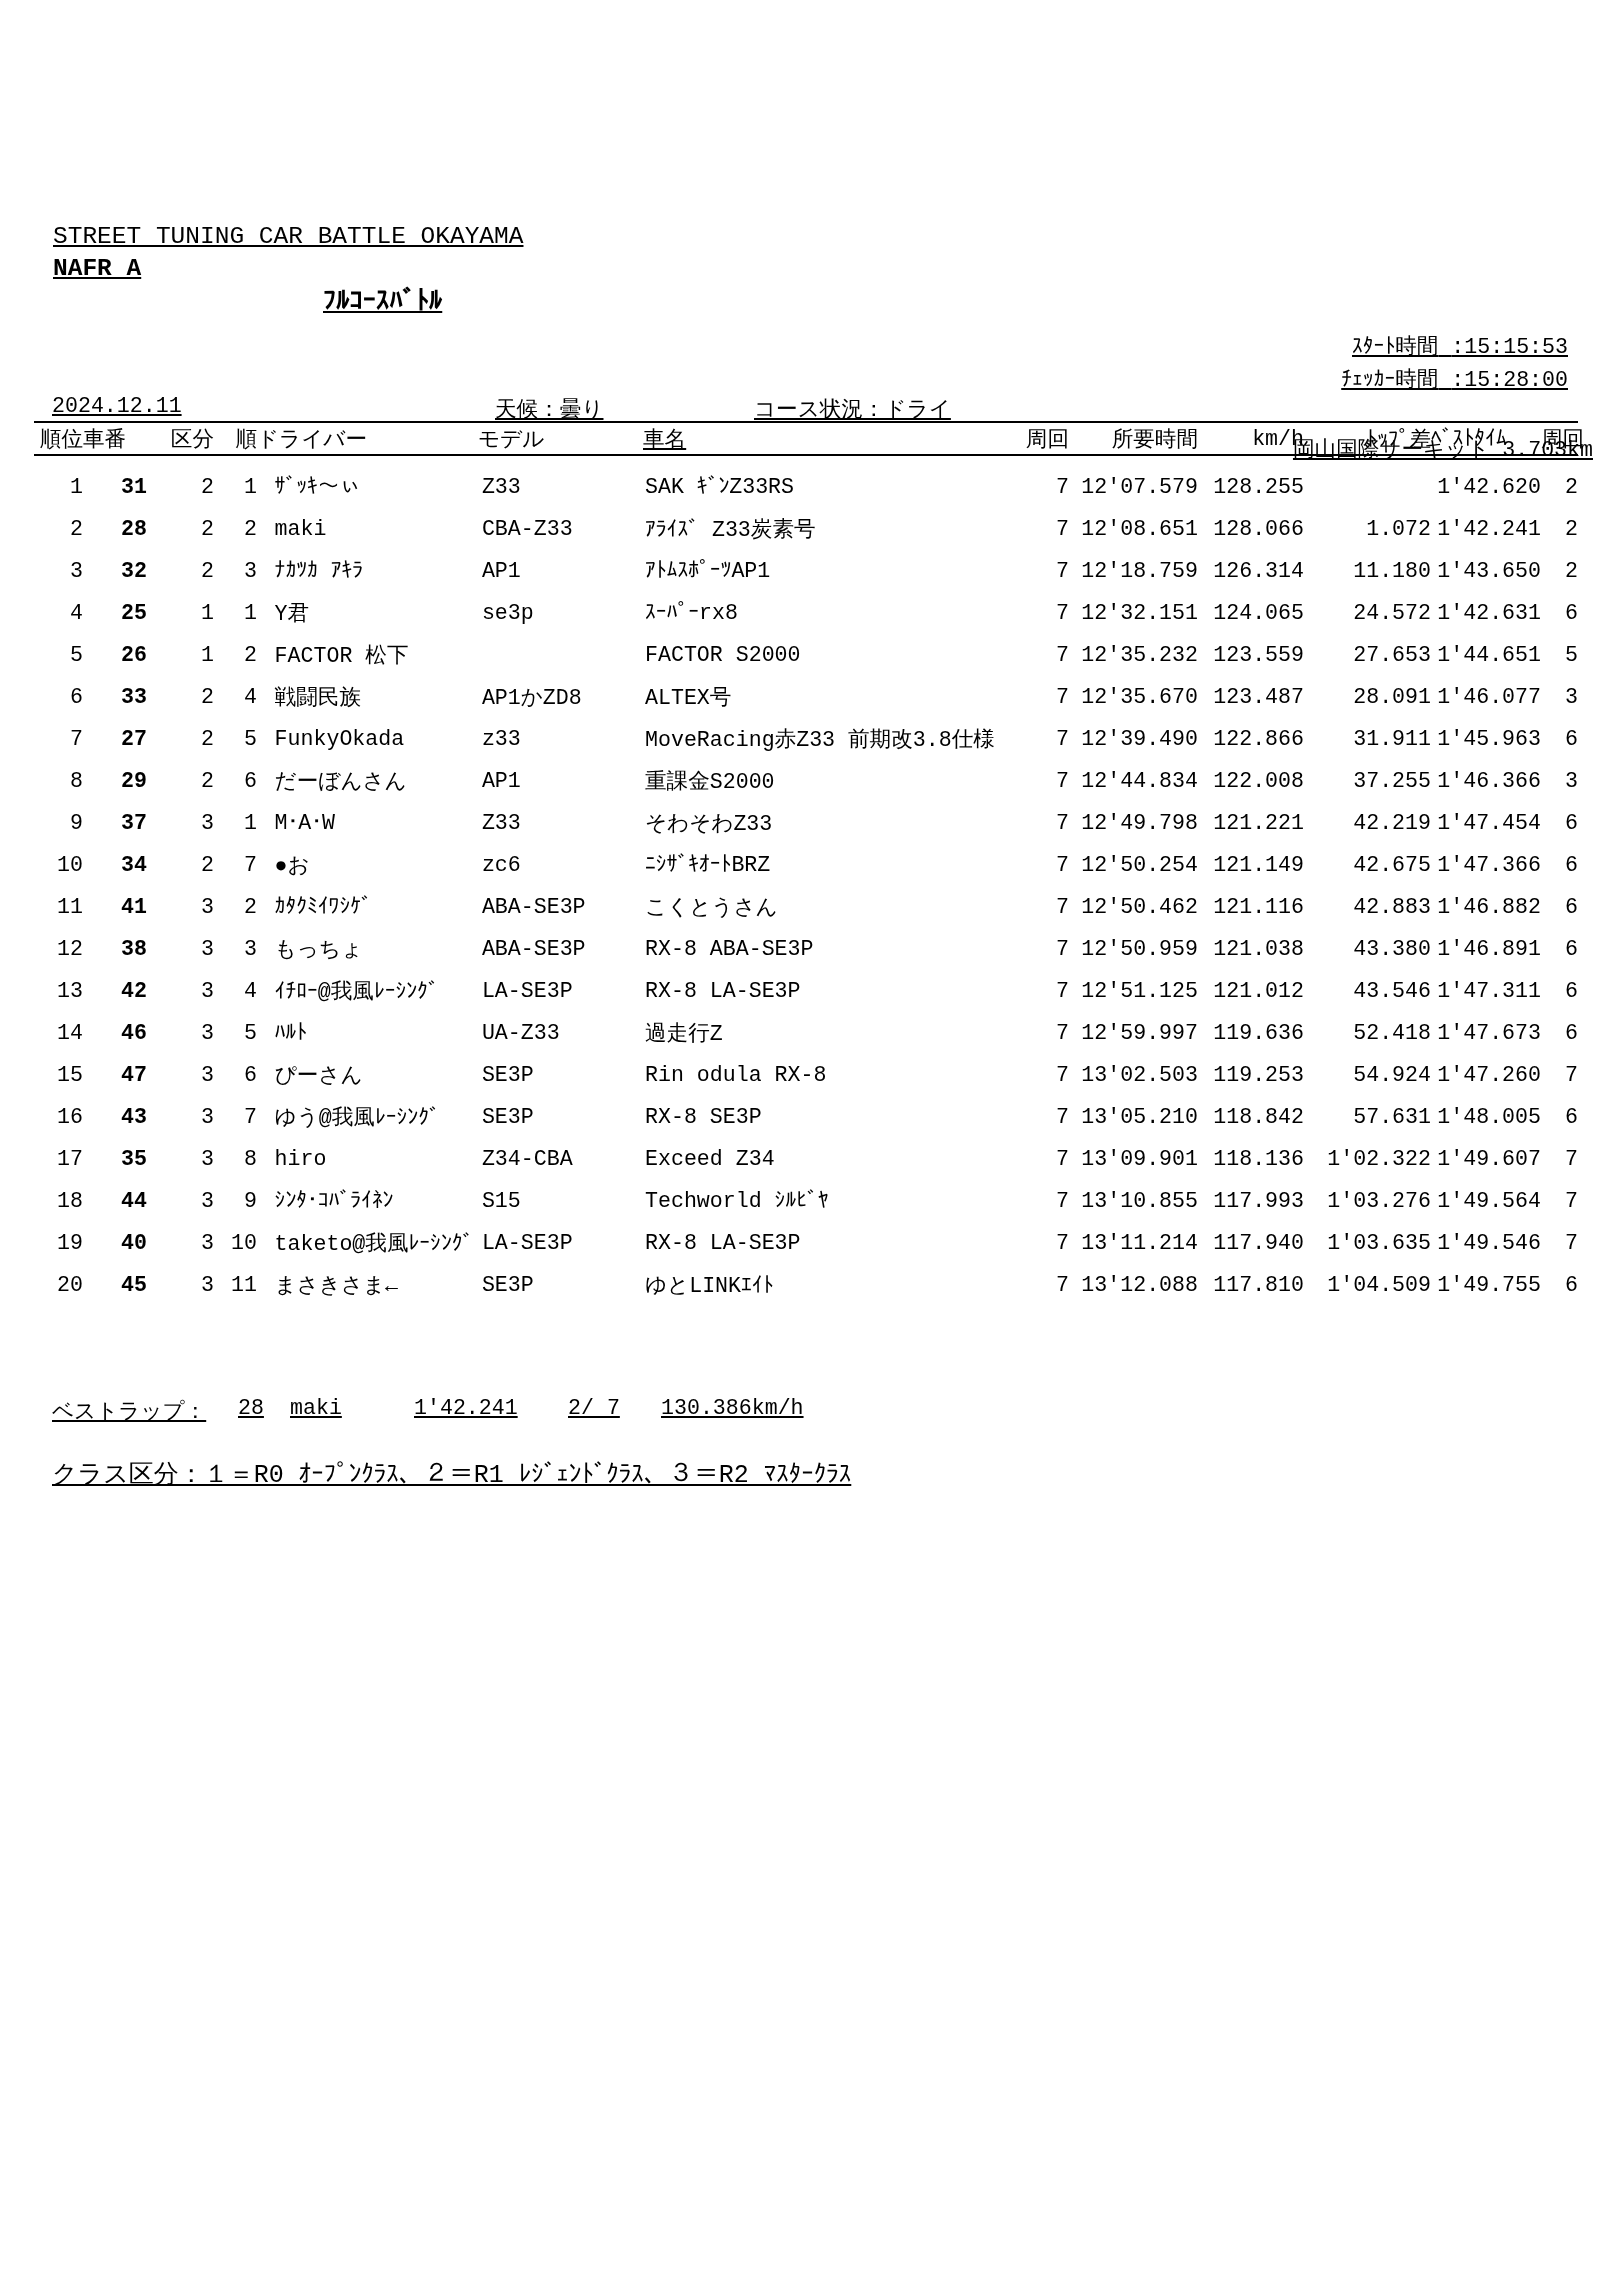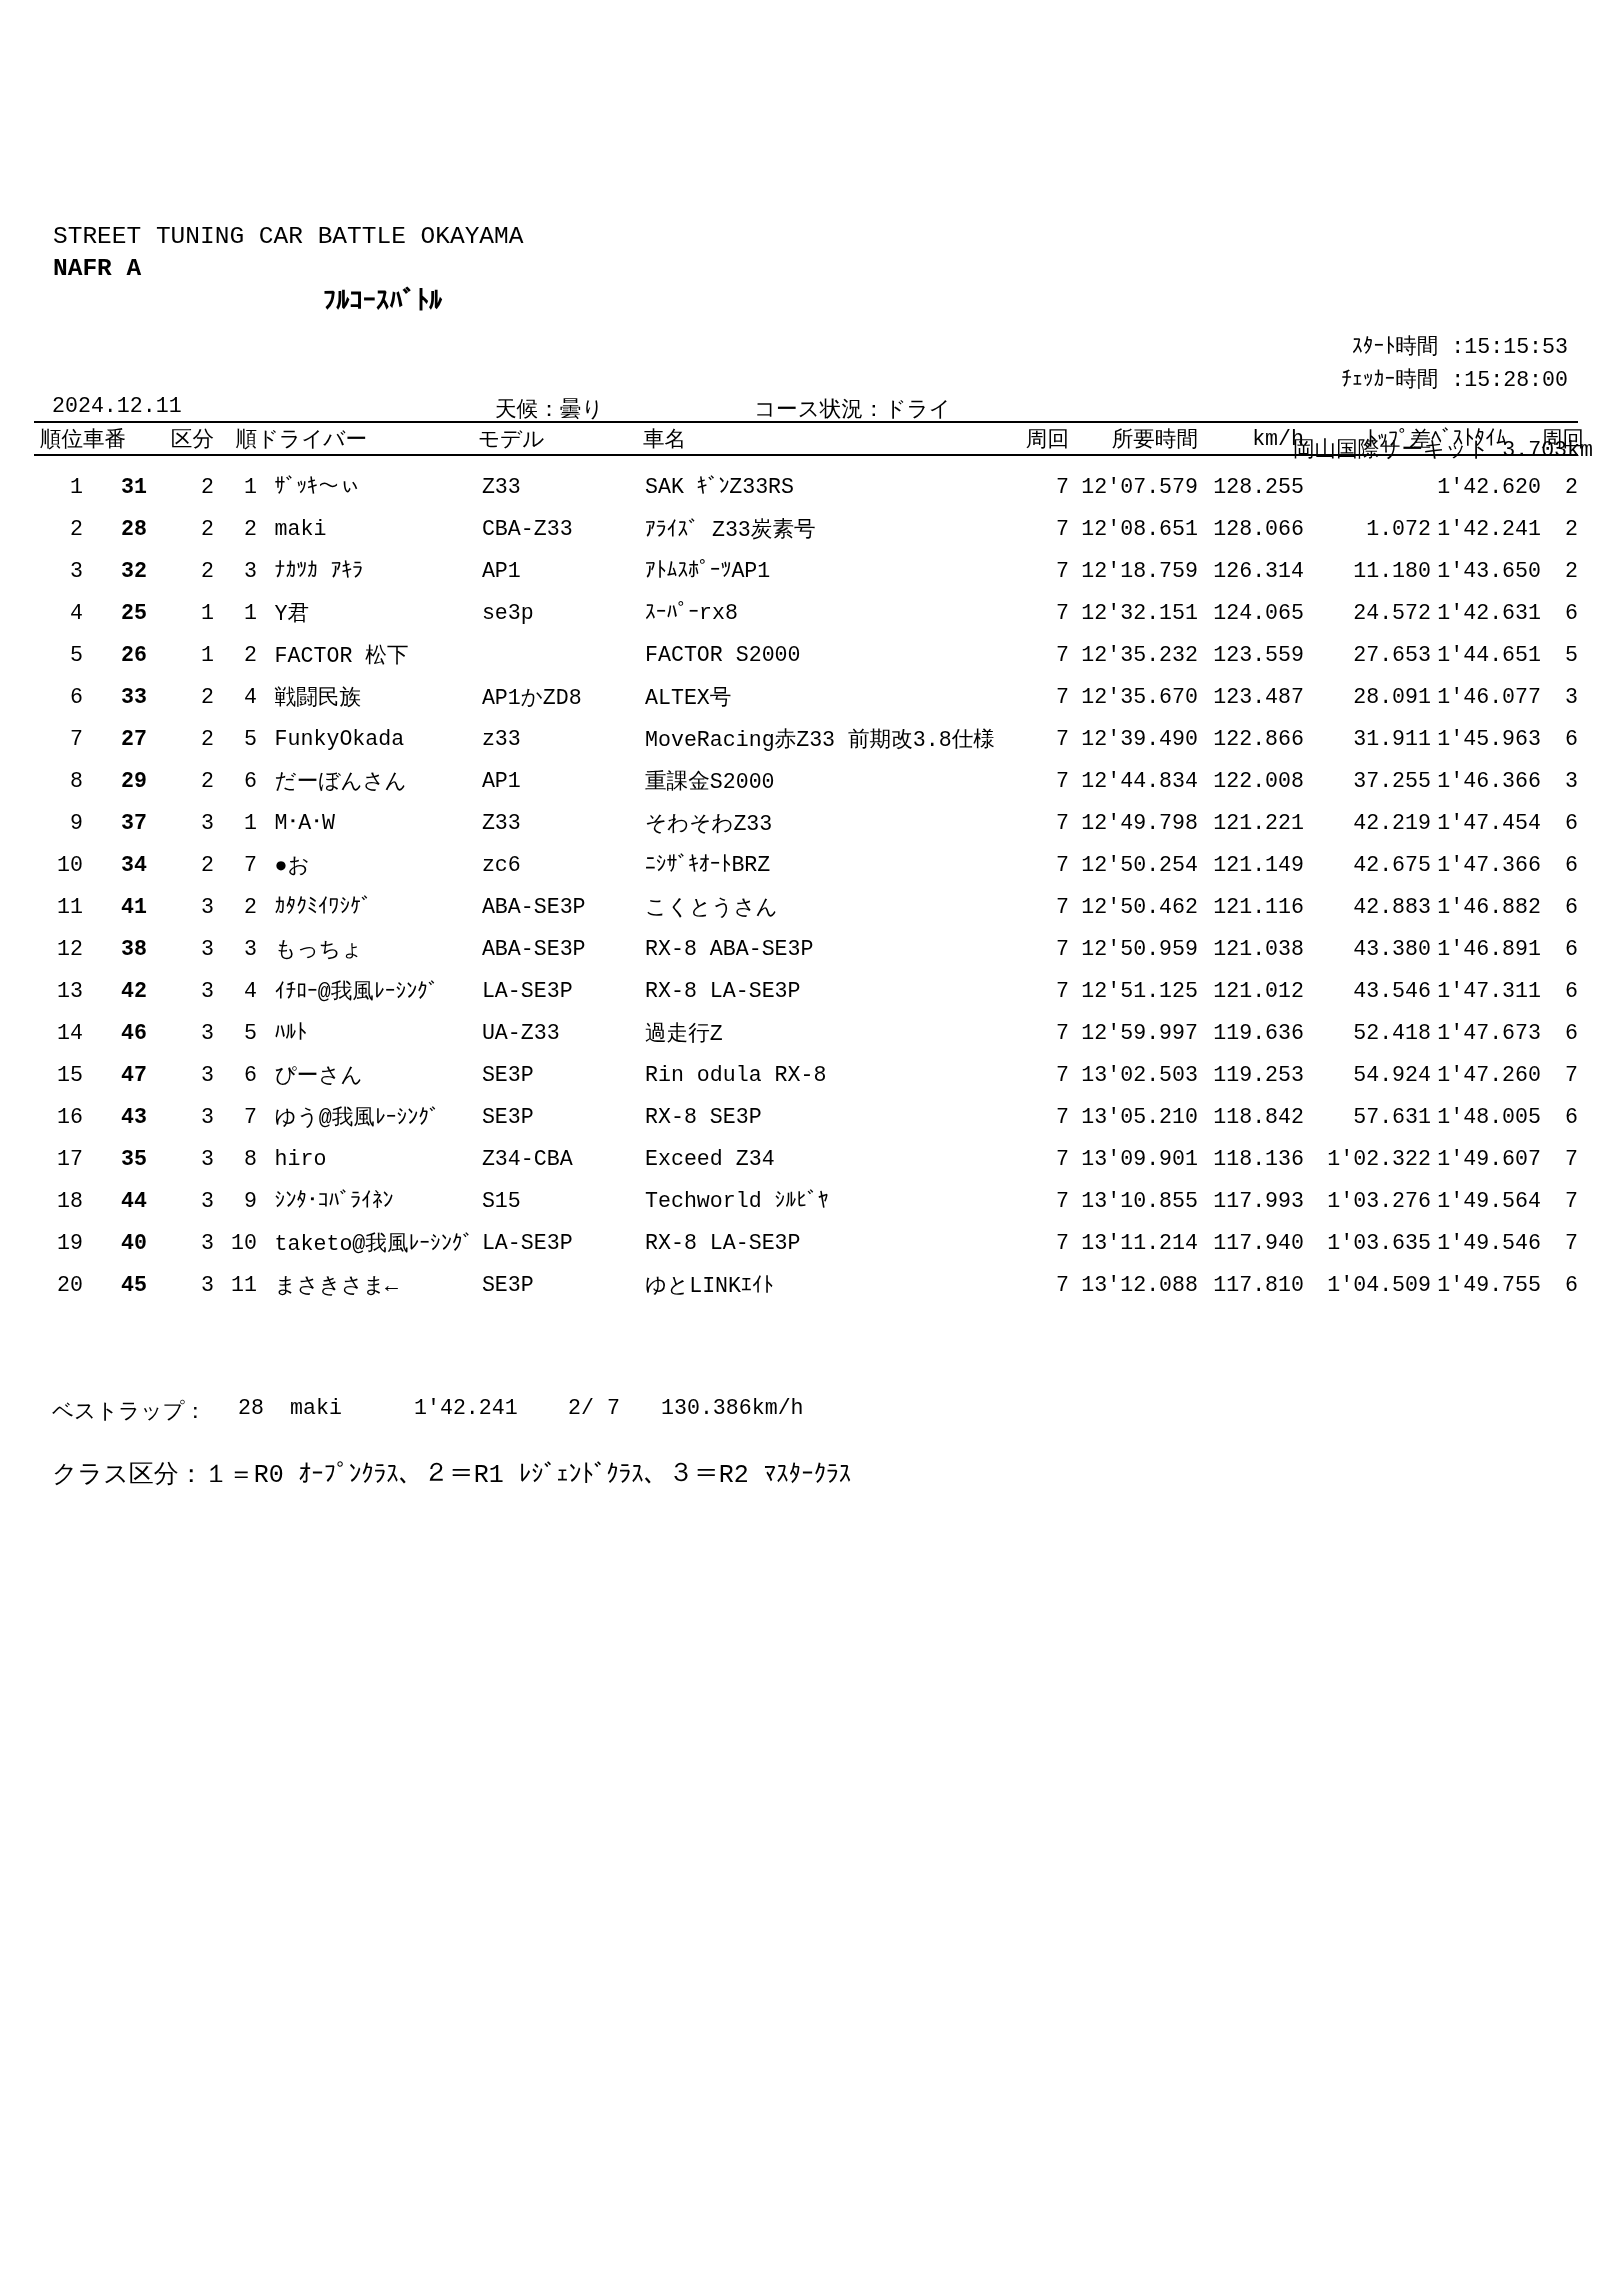--- a/index.html
+++ b/index.html
@@ -3,21 +3,21 @@
 <meta charset="utf-8">
 <style>
   html,body{margin:0;padding:0;background:#e8e8e8;}
   .page{
     position:relative;
     width:1621px;height:2293px;
     background:#ffffff;color:#000000;
     font-family:"Liberation Mono","DejaVu Sans Mono",monospace;
     margin:0 auto;overflow:hidden;
   }
-  .abs{position:absolute;white-space:pre;}
+  .abs{position:absolute;white-space:pre;text-decoration:underline;}
   .title{left:53px;top:223px;font-size:24.5px;}
   .subtitle{left:53px;top:255px;font-size:24.5px;font-weight:bold;}
   .race-type{left:323px;top:286px;font-size:26.5px;font-weight:bold;}
   .start-time{right:53px;top:331px;font-size:21.6px;}
   .checker-time{right:53px;top:364px;font-size:21.6px;}
   .date{left:52px;top:394px;font-size:21.6px;}
   .weather{left:495px;top:394px;font-size:21.6px;}
   .course{left:754px;top:394px;font-size:21.6px;}
   .circuit{right:28px;top:394px;font-size:21.6px;margin-top:40px;}
 
@@ -34,21 +34,21 @@
   .bold{font-weight:bold;}
   td.c4{padding-left:17.6px;}
   td.c5{padding-left:3.9px;}
   td.c6{padding-left:2px;}
   .h0{text-align:right;}
   .h1{text-align:left;padding-left:17.6px;}
   .h2{text-align:right;}
   .h3{text-align:right;}
   .h4{text-align:left;padding-left:17.6px;}
   .h5{text-align:left;padding-left:3.9px;}
-  .h6{text-align:left;padding-left:2px;}
+  .h6{text-align:left;padding-left:2px;text-decoration:underline;}
   .h7{text-align:right;padding-right:19.6px;}
   .h8{text-align:right;}
   .h9{text-align:right;padding-right:5.9px;}
   .h10{text-align:right;padding-right:25.5px;}
   .h11{text-align:left;}
   .h12{text-align:right;}
 
   .bl{top:1396px;font-size:21.6px;}
   .bl-label{left:52px;}
   .bl-carno{left:238px;}

